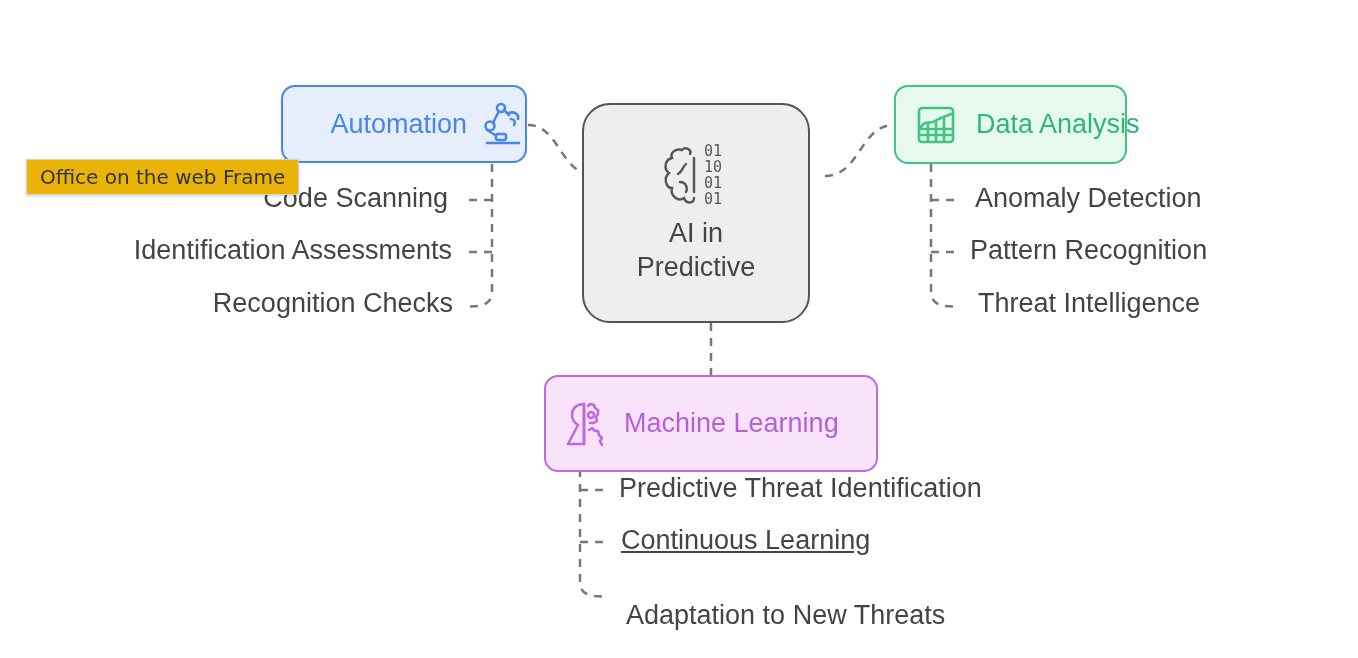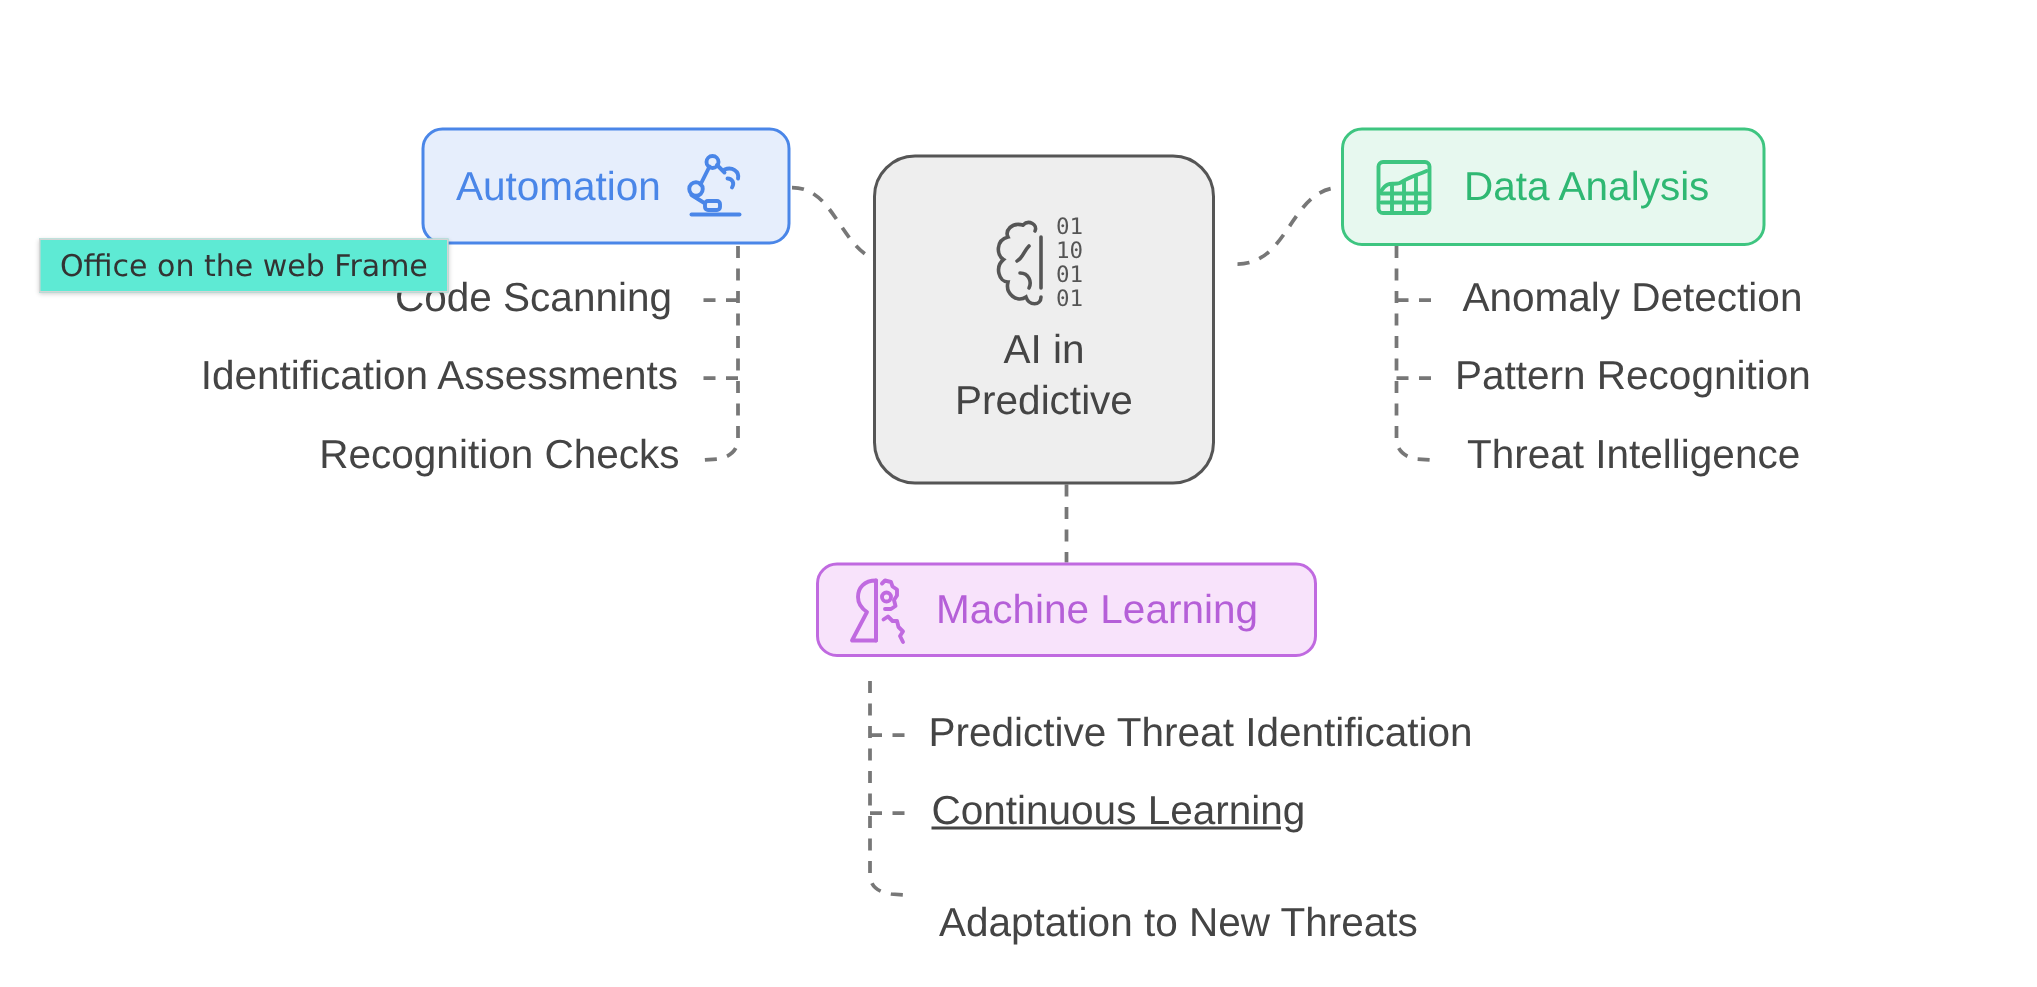--- a/index.html
+++ b/index.html
@@ -6,43 +6,43 @@
   body { width: 1358px; height: 658px; position: relative; overflow: hidden;
          font-family: "Liberation Sans", "DejaVu Sans", sans-serif; }
   #connectors { position: absolute; left: 0; top: 0; width: 1358px; height: 658px; }
   .node { position: absolute; box-sizing: border-box; display: flex; align-items: center; }
   .node-label { font-size: 27px; white-space: nowrap; }
   .node-icon { display: inline-block; }
   .node-icon svg { display: block; }
 
   #node-automation { left: 281px; top: 85px; width: 246px; height: 78px;
     background: #e6eefc; border: 2.5px solid #4a86e8; border-radius: 14px;
-    padding-left: 21px; color: #4a86e8; }
+    padding-left: 21px; color: #4a86e8; justify-content: flex-end; }
   #node-automation .node-icon { margin-left: 12px; }
 
   #node-center { left: 582px; top: 103px; width: 228px; height: 220px;
     background: #eeeeee; border: 2.5px solid #555555; border-radius: 28px;
     flex-direction: column; justify-content: center; color: #444444; }
   #node-center .node-label { font-size: 27px; text-align: center; line-height: 34px; white-space: normal; }
 
-  #node-data { left: 894px; top: 85px; width: 283px; height: 79px;
+  #node-data { left: 894px; top: 85px; width: 233px; height: 79px;
     background: #e7f8ef; border: 2.5px solid #3ec580; border-radius: 14px;
     padding-left: 20px; color: #2fb873; }
   #node-data .node-label { margin-left: 20px; }
 
-  #node-ml { left: 544px; top: 375px; width: 334px; height: 63px;
+  #node-ml { left: 544px; top: 375px; width: 334px; height: 97px;
     background: #f8e3fb; border: 2.5px solid #c06ae0; border-radius: 14px;
     padding-left: 18px; color: #b55fd8; }
   #node-ml .node-label { margin-left: 16px; }
 
   .leaf { position: absolute; font-size: 27px; color: #444444; white-space: nowrap; }
   .leaf.right-align { text-align: center; }
 
   #tooltip { position: absolute; left: 26px; top: 159px; height: 36px; box-sizing: border-box;
-    padding: 0 13px; background: #5eead4; border: 1px solid #d4d4d4;
+    padding: 0 13px; background: #eab308; border: 1px solid #d4d4d4;
     box-shadow: 0 1px 3px rgba(0,0,0,0.2); color: #333333; font-size: 20px;
     line-height: 34px; white-space: nowrap; z-index: 5;
     font-family: "DejaVu Sans", sans-serif; }
 </style>
 </head>
 <body>
 
 <svg id="connectors" xmlns="http://www.w3.org/2000/svg">
   <g fill="none" stroke="#777777" stroke-width="2.5" stroke-dasharray="8 7">
 

